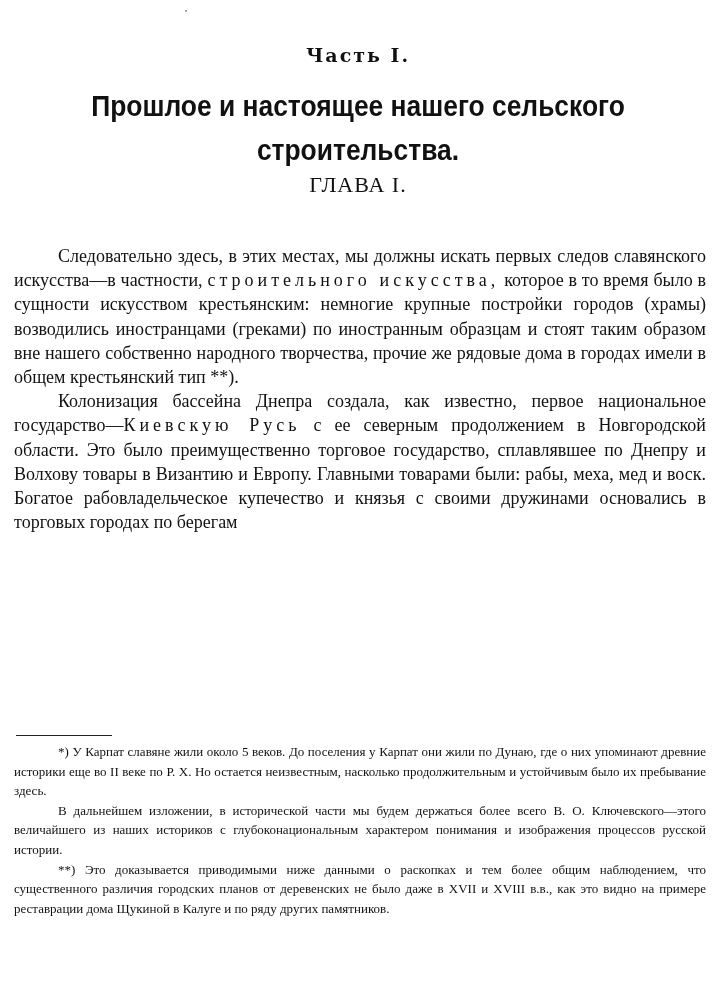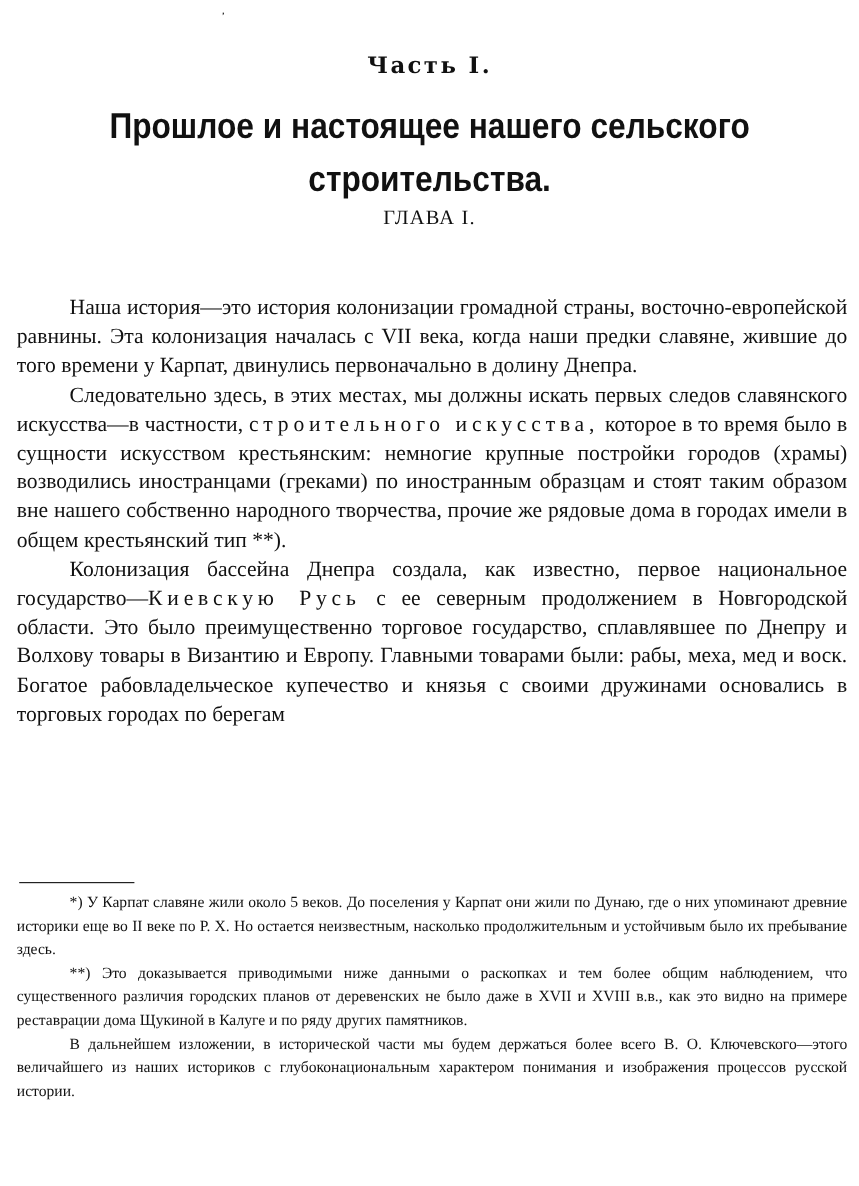--- a/index.html
+++ b/index.html
@@ -15,21 +15,21 @@
     font-size: 19px; font-weight: bold; letter-spacing: 2px;
     font-family: "DejaVu Serif", serif;
   }
   .title {
     position: absolute; left: 0; width: 716px; top: 84px; text-align: center;
     font-family: "Liberation Sans", "DejaVu Sans", sans-serif; font-weight: bold;
     font-size: 30px; line-height: 44px; transform: scaleX(0.88); transform-origin: center;
   }
   .chapter {
     position: absolute; left: 0; width: 716px; top: 172px; text-align: center;
-    font-size: 17px; letter-spacing: 1px;
+    font-size: 22px; letter-spacing: 1px;
   }
   .subtitle {
     position: absolute; left: 0; width: 716px; top: 210px; text-align: center;
     font-size: 20px;
   }
   .body {
     position: absolute; left: 14px; top: 244px; width: 692px;
     font-size: 18px; line-height: 24.2px; text-align: justify;
   }
   .body p { margin: 0; text-indent: 44px; }
@@ -54,25 +54,24 @@
 
   <div class="title">
     <div>Прошлое и настоящее нашего сельского</div>
     <div>строительства.</div>
   </div>
 
   <div class="chapter">ГЛАВА I.</div>
 
 
   <div class="body">
-    <p>Наша история—это история колонизации громадной страны, восточно-европейской равнины. Эта колонизация началась с VII века, когда наши предки славяне, жившие до того времени у Карпат, двинулись первоначально в долину Днепра.</p>
     <p><span>Следовательно здесь, в этих местах, мы должны искать первых следов славянского искусства—в частности, </span><span class="spaced">строительного искусства,</span><span> которое в то время было в сущности искусством крестьянским: немногие крупные постройки городов (храмы) возводились иностранцами (греками) по иностранным образцам и стоят таким образом вне нашего собственно народного творчества, прочие же рядовые дома в городах имели в общем крестьянский тип **).</span></p>
     <p><span>Колонизация бассейна Днепра создала, как известно, первое национальное государство—</span><span class="spaced">Киевскую Русь</span><span> с ее северным продолжением в Новгородской области. Это было преимущественно торговое государство, сплавлявшее по Днепру и Волхову товары в Византию и Европу. Главными товарами были: рабы, меха, мед и воск. Богатое рабовладельческое купечество и князья с своими дружинами основались в торговых городах по берегам</span></p>
   </div>
 
   <div class="rule"></div>
 
   <div class="notes">
     <p>*) У Карпат славяне жили около 5 веков. До поселения у Карпат они жили по Дунаю, где о них упоминают древние историки еще во II веке по Р. Х. Но остается неизвестным, насколько продолжительным и устойчивым было их пребывание здесь.</p>
+    <p>В дальнейшем изложении, в исторической части мы будем держаться более всего В. О. Ключевского—этого величайшего из наших историков с глубоконациональным характером понимания и изображения процессов русской истории.</p>
     <p>**) Это доказывается приводимыми ниже данными о раскопках и тем более общим наблюдением, что существенного различия городских планов от деревенских не было даже в XVII и XVIII в.в., как это видно на примере реставрации дома Щукиной в Калуге и по ряду других памятников.</p>
-    <p>В дальнейшем изложении, в исторической части мы будем держаться более всего В. О. Ключевского—этого величайшего из наших историков с глубоконациональным характером понимания и изображения процессов русской истории.</p>
   </div>
 </div>
 
 </body></html>

